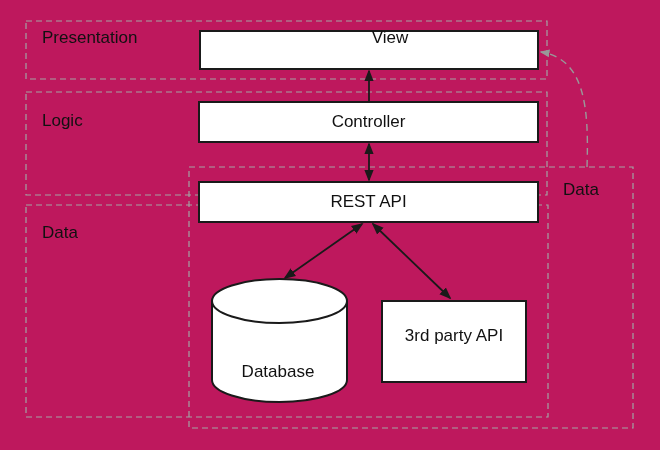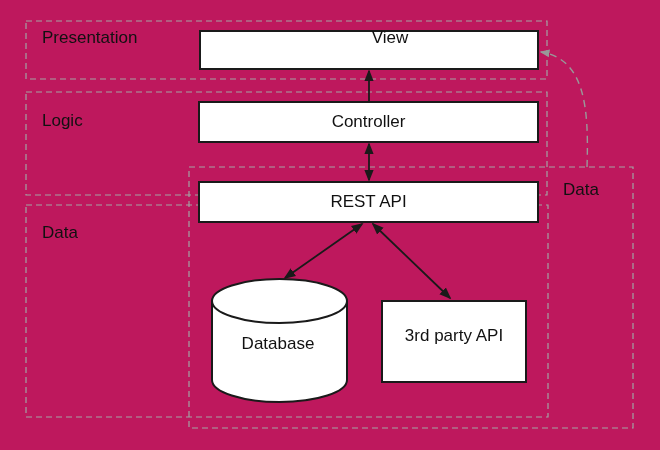--- a/index.html
+++ b/index.html
@@ -37,21 +37,21 @@
   }
   
   .lbl-presentation { left: 42px; top: 29px; }
   .lbl-logic        { left: 42px; top: 112px; }
   .lbl-data         { left: 42px; top: 214px; margin-top: 10px; }
   .lbl-model        { left: 563px; top: 181px; }
   
   .lbl-view        { left: 200px; top: 19px;  width: 338px; height: 38px; padding-left: 21px; }
   .lbl-controller  { left: 199px; top: 102px; width: 339px; height: 40px; }
   .lbl-restapi     { left: 199px; top: 182px; width: 339px; height: 40px; }
-  .lbl-database    { left: 212px; top: 332px; width: 132px; height: 24px; }
+  .lbl-database    { left: 212px; top: 360px; width: 132px; height: 24px; }
   .lbl-thirdparty  { left: 382px; top: 301px; width: 144px; height: 71px; }
 </style>
 </head>
 <body>
 
 <div class="canvas">
 
   <svg width="660" height="450" viewBox="0 0 660 450">
     <defs>
       <marker id="ah-black" viewBox="0 0 10 10" refX="8.5" refY="5" markerWidth="12" markerHeight="12" markerUnits="userSpaceOnUse" orient="auto-start-reverse">

